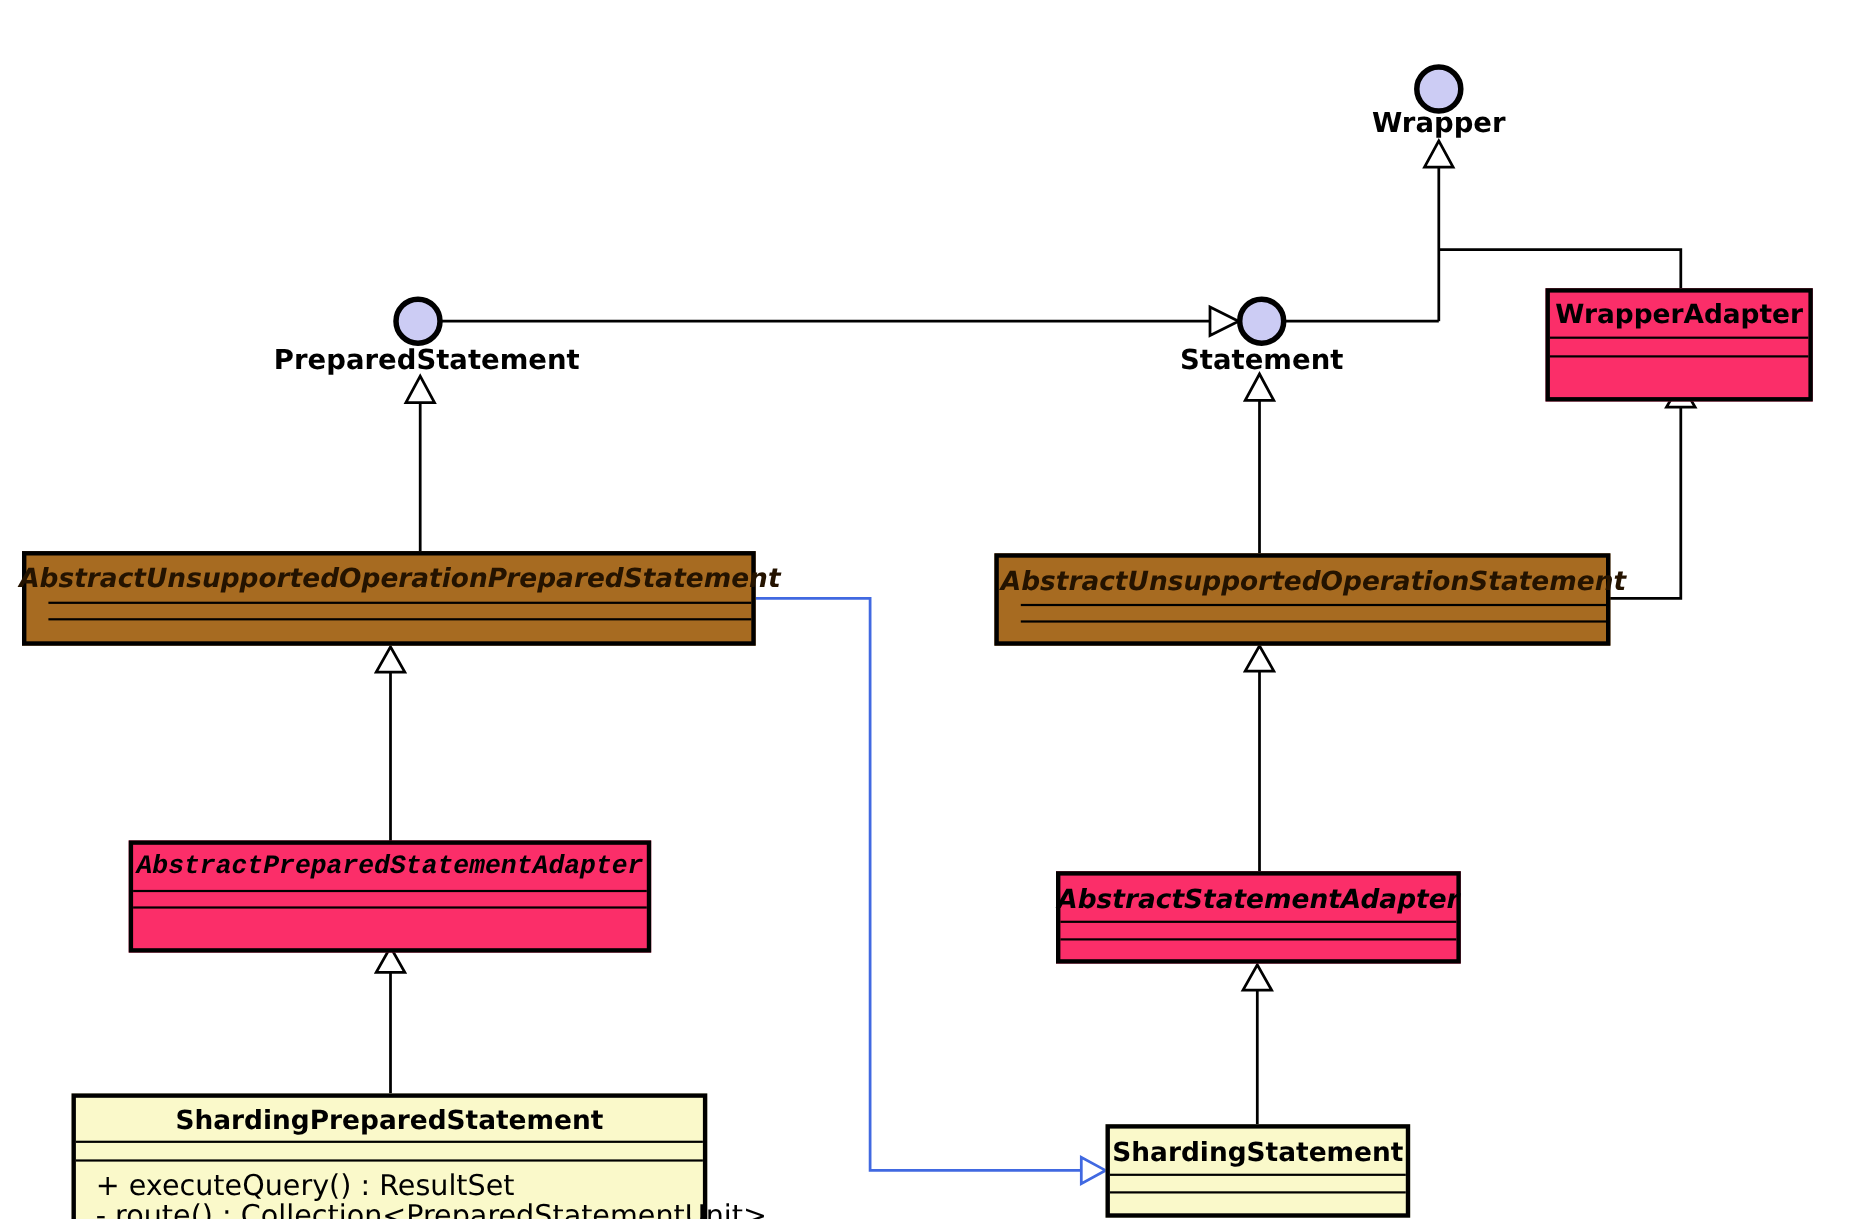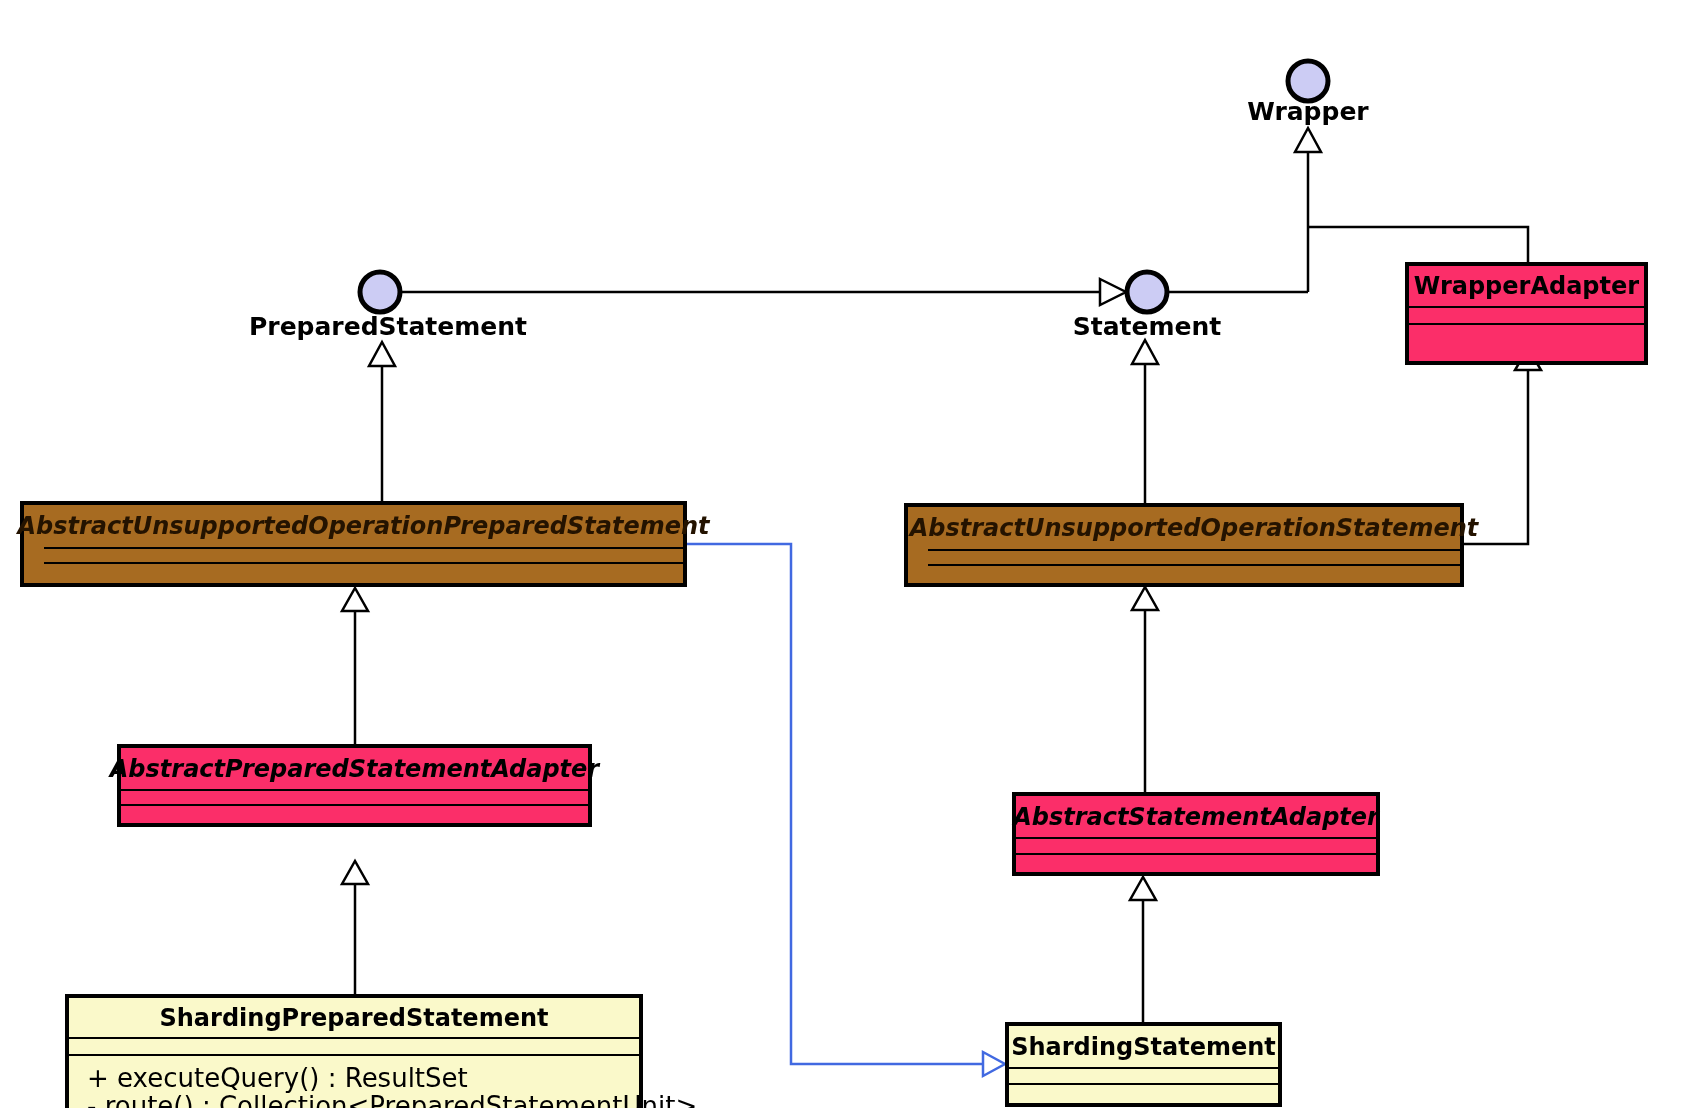--- a/index.html
+++ b/index.html
@@ -118,27 +118,27 @@
     <div class="compartment" style="height:15px;"></div>
     <div class="compartment" style="flex:1;"></div>
   </div>
 
   <div class="uml-class brown" style="left:904px; top:459px; width:560px; height:84px;">
     <div class="title abstract" style="height:42px;">AbstractUnsupportedOperationStatement</div>
     <div class="compartment" style="height:15px;"></div>
     <div class="compartment" style="flex:1;"></div>
   </div>
 
-  <div class="uml-class pink" style="left:117px; top:700px; width:475px; height:83px;">
+  <div class="uml-class pink" style="left:117px; top:720px; width:475px; height:102px;font-family:Liberation Mono, monospace;">
     <div class="title abstract" style="height:41px;">AbstractPreparedStatementAdapter</div>
     <div class="compartment" style="height:15px;"></div>
     <div class="compartment" style="flex:1;"></div>
   </div>
 
-  <div class="uml-class pink" style="left:1012px; top:748px; width:368px; height:84px;">
+  <div class="uml-class pink" style="left:960px; top:748px; width:368px; height:84px;">
     <div class="title abstract" style="height:41px;">AbstractStatementAdapter</div>
     <div class="compartment" style="height:16px;"></div>
     <div class="compartment" style="flex:1;"></div>
   </div>
 
   <div class="uml-class yellow" style="left:65px; top:950px; width:578px; height:138px;">
     <div class="title" style="height:39px;">ShardingPreparedStatement</div>
     <div class="compartment" style="height:17px;"></div>
     <div class="compartment ops text" style="flex:1;">
       <div>+ executeQuery() : ResultSet</div>

